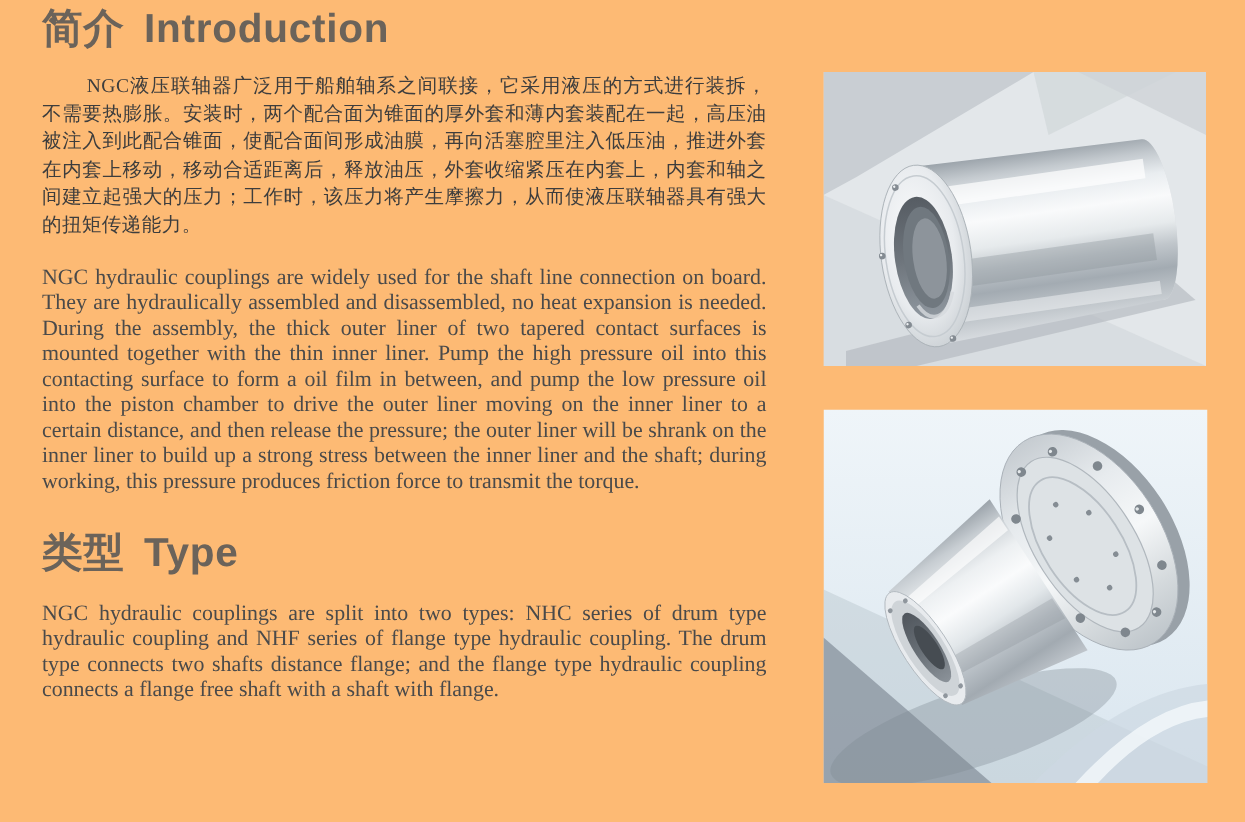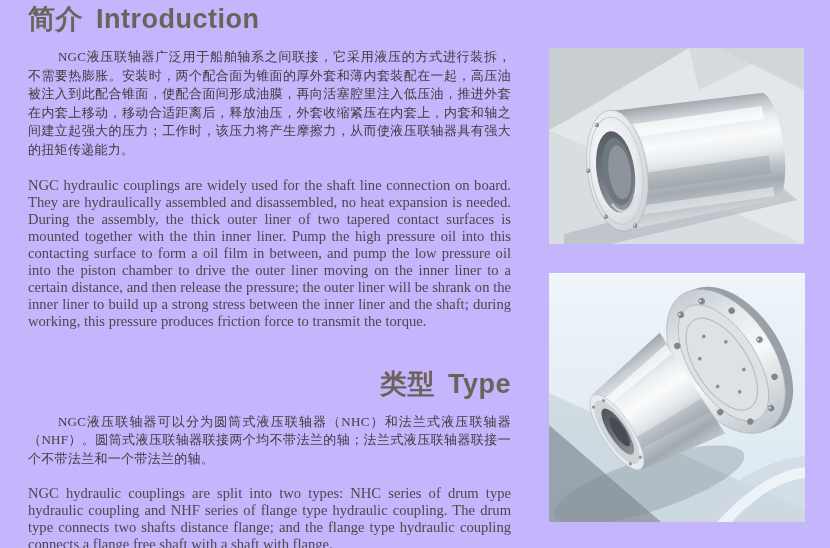--- a/index.html
+++ b/index.html
@@ -1,27 +1,27 @@
 <!DOCTYPE html>
 <html><head>
 <meta charset="utf-8">
 <style>
   html,body{margin:0;padding:0;background:#ffffff;}
   .page{
-    position:relative;width:830px;height:548px;background:#c4b5fd;
+    position:relative;width:830px;height:548px;background:#fdba74;
     overflow:hidden;font-family:"Liberation Serif","DejaVu Serif",serif;
   }
   .content{position:absolute;left:28px;top:0;width:483px;}
   h1.sec{
     font-family:"Liberation Sans","DejaVu Sans",sans-serif;
     font-size:27px;font-weight:bold;color:#6b635a;
     margin:0;padding-top:3px;line-height:32px;letter-spacing:.5px;
   }
   h1.sec .en-part{margin-left:13px;}
-  h1.sec.second{margin-top:35px;text-align:right;}
+  h1.sec.second{margin-top:19px;}
   p.cn{
     font-size:13px;line-height:18.6px;color:#3d3d3d;
     text-align:justify;text-indent:2.3em;letter-spacing:.3px;
     margin:13px 0 0 0;
   }
   p.en{
     font-size:14.6px;line-height:17px;color:#4a4a4a;
     text-align:justify;margin:17px 0 0 0;
   }
   figure{margin:0;padding:0;position:absolute;}
@@ -41,21 +41,20 @@
     </h1>
 
     <p class="cn">NGC液压联轴器广泛用于船舶轴系之间联接，它采用液压的方式进行装拆，不需要热膨胀。安装时，两个配合面为锥面的厚外套和薄内套装配在一起，高压油被注入到此配合锥面，使配合面间形成油膜，再向活塞腔里注入低压油，推进外套在内套上移动，移动合适距离后，释放油压，外套收缩紧压在内套上，内套和轴之间建立起强大的压力；工作时，该压力将产生摩擦力，从而使液压联轴器具有强大的扭矩传递能力。</p>
 
     <p class="en">NGC hydraulic couplings are widely used for the shaft line connection on board. They are hydraulically assembled and disassembled, no heat expansion is needed. During the assembly, the thick outer liner of two tapered contact surfaces is mounted together with the thin inner liner. Pump the high pressure oil into this contacting surface to form a oil film in between, and pump the low pressure oil into the piston chamber to drive the outer liner moving on the inner liner to a certain distance, and then release the pressure; the outer liner will be shrank on the inner liner to build up a strong stress between the inner liner and the shaft; during working, this pressure produces friction force to transmit the torque.</p>
 
     <h1 class="sec second">
       <span>类型</span><span class="en-part">Type</span>
     </h1>
 
-    <p class="cn">NGC液压联轴器可以分为圆筒式液压联轴器（NHC）和法兰式液压联轴器（NHF）。圆筒式液压联轴器联接两个均不带法兰的轴；法兰式液压联轴器联接一个不带法兰和一个带法兰的轴。</p>
 
     <p class="en">NGC hydraulic couplings are split into two types: NHC series of drum type hydraulic coupling and NHF series of flange type hydraulic coupling. The drum type connects two shafts distance flange; and the flange type hydraulic coupling connects a flange free shaft with a shaft with flange.</p>
 
   </div>
 
   <figure class="fig1">
     <svg width="255" height="196" viewBox="0 0 255 196">
       <defs>
         <linearGradient id="d-body" x1="0" y1="0" x2="0" y2="1">
           <stop offset="0" stop-color="#9ba3aa"></stop>

